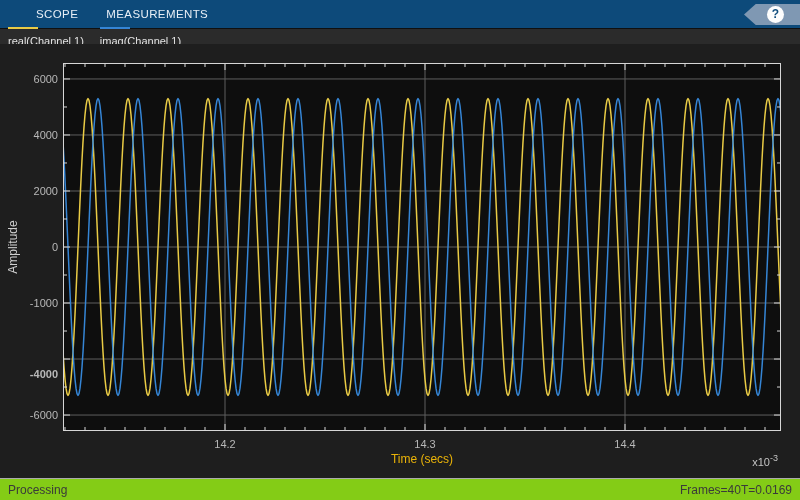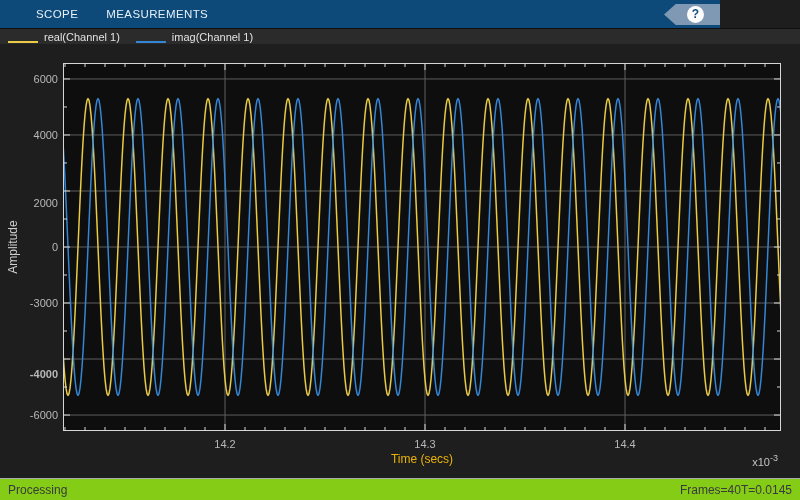--- a/index.html
+++ b/index.html
@@ -4,21 +4,21 @@
 <style>
   html,body { margin:0; padding:0; background:#1e1e1e; }
   #window {
     position:relative; width:800px; height:500px; overflow:hidden;
     background:#1e1e1e;
     font-family:"Liberation Sans", sans-serif;
     -webkit-font-smoothing:antialiased;
   }
   
   .toolbar {
-    position:absolute; top:0; left:0; width:720px; height:28px;
+    position:absolute; top:0; left:0; width:800px; height:28px;
     background:#0d4a7a; display:flex; align-items:center;
   }
   .tab {
     color:#e8eff6; font-size:11.5px; letter-spacing:0.4px;
     padding:0 14px; line-height:28px; cursor:default; user-select:none;
   }
   .tab:first-child { margin-left:22px; }
   .help-banner {
     position:absolute; right:0; top:4px; width:56px; height:21px;
     background:#7f98b3;
@@ -30,21 +30,21 @@
     color:#14507f; font-size:12px; font-weight:bold;
     text-align:center; line-height:17px;
   }
   
   .legend-bar {
     position:absolute; top:28px; left:0; width:800px; height:16px;
     background:#2b2b2b; border-top:1px solid #101010;
     display:flex; align-items:center; box-sizing:border-box; gap:16px;
     padding-left:8px;
   }
-  .legend-item { display:flex; align-items:flex-end; gap:6px; }
+  .legend-item { display:flex; align-items:flex-start; gap:6px;flex-direction:column; }
   .swatch { display:inline-block; width:30px; height:2px; }
   .legend-label { color:#e2e2e2; font-size:11px; }
   
   .plot-region {
     position:absolute; top:44px; left:0; width:800px; height:434px;
     background:#1e1e1e;
   }
   #plot { position:absolute; left:63px; top:19px; display:block; }
   .y-axis-title {
     position:absolute; left:13px; top:203px;
@@ -211,31 +211,31 @@
         <line x1="0" y1="43.9695585996956" x2="4" y2="43.9695585996956" stroke="#d6d6d6" stroke-width="1"></line>
         <line x1="718" y1="43.9695585996956" x2="714" y2="43.9695585996956" stroke="#d6d6d6" stroke-width="1"></line>
         <line x1="0" y1="15.963470319634723" x2="7" y2="15.963470319634723" stroke="#d6d6d6" stroke-width="1"></line>
         <line x1="718" y1="15.963470319634723" x2="711" y2="15.963470319634723" stroke="#d6d6d6" stroke-width="1"></line>
         <rect x="0.5" y="0.5" width="717" height="367" fill="none" stroke="#d6d6d6" stroke-width="1"></rect>
       </svg>
     <div class="x-axis-title">Time (secs)</div>
     <div class="x-mult"><span>x10</span><sup>-3</sup></div>
   <div class="tick-label y" style="top: 365.037px;">-6000</div>
       <div class="tick-label y" style="top: 324px; font-weight: bold;">-4000</div>
-      <div class="tick-label y" style="top: 253.012px;">-3000</div>
+      <div class="tick-label y" style="top: 253.012px;">-1000</div>
       <div class="tick-label y" style="top: 197px;">0</div>
-      <div class="tick-label y" style="top: 140.988px; margin-top: 12px;">2000</div>
+      <div class="tick-label y" style="top: 140.988px;">2000</div>
       <div class="tick-label y" style="top: 84.9756px; text-align: right;">4000</div>
       <div class="tick-label y" style="top: 28.9635px;">6000</div>
       <div class="tick-label x" style="left: 203px; top: 394px;">14.2</div>
       <div class="tick-label x" style="left: 403px; top: 394px;">14.3</div>
       <div class="tick-label x" style="left: 603px; top: 394px;">14.4</div>
     </div>
 
   <div class="status-bar">
     <span>Processing</span>
     <span class="status-right">
       <span>Frames=40</span>
-      <span>T=0.0145</span>
+      <span>T=0.0169</span>
     </span>
   </div>
 
 </div>
 
 </body></html>

